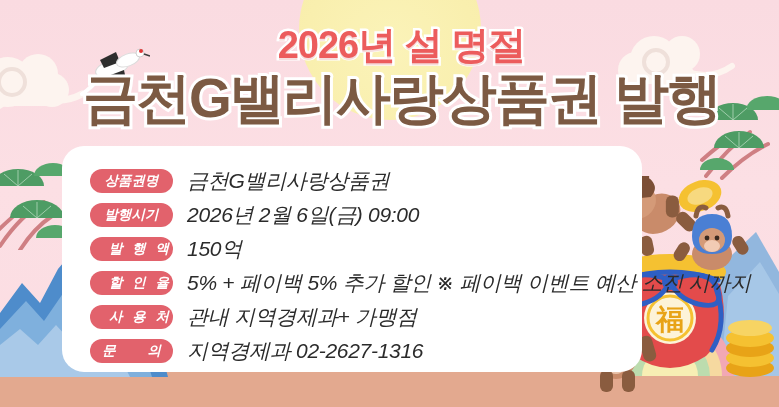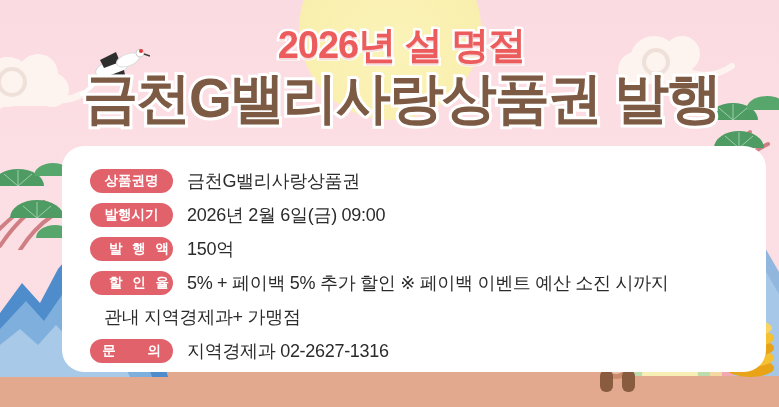--- a/index.html
+++ b/index.html
@@ -43,36 +43,37 @@
   .title-l2 {
     display:block; margin-top:5px;
     font-size:55px; font-weight:bold; color:#7c5a43;
     letter-spacing:-2px;
     -webkit-text-stroke:6px #ffffff; paint-order:stroke fill;
   }
 
   
   .card {
     position:absolute; left:62px; top:146px;
-    width:704px; height:226px;
+    width:580px; height:226px;
     background:#ffffff; border-radius:22px; z-index:5;
     padding:19px 0 0 28px;
+    font-style:italic;
   }
   .row { display:flex; align-items:center; height:31px; margin-bottom:3px; }
   .pill {
     flex:0 0 auto; width:83px; height:24px; border-radius:12px;
     background:#e2626c; color:#fff;
     font-size:13.5px; font-weight:bold;
     display:flex; align-items:center; justify-content:center;
     text-align:center; white-space:nowrap;
   }
   .pill.sp1 { letter-spacing:3px; padding-left:18px; }
   .pill.sp2 { letter-spacing:14px; padding-left:14px; }
   .val {
-    margin-left:14px; font-size:18px; color:#2b2b2b;
+    margin-left:14px; font-size:21px; color:#2b2b2b;
     font-weight:500; white-space:nowrap; letter-spacing:-0.3px;
   }
 </style>
 </head>
 <body>
 
 <div id="banner">
 
   <div class="moon"></div>
 
@@ -261,20 +262,21 @@
       <span class="pill sp1">발 행 액</span>
       <span class="val">150억</span>
     </div>
 
     <div class="row">
       <span class="pill sp1">할 인 율</span>
       <span class="val">5% + 페이백 5% 추가 할인 ※ 페이백 이벤트 예산 소진 시까지</span>
     </div>
 
     <div class="row">
+      <span class="pill sp1">사 용 처</span>
       <span class="val">관내 지역경제과+ 가맹점</span>
     </div>
 
     <div class="row">
       <span class="pill sp2">문     의</span>
       <span class="val">지역경제과 02-2627-1316</span>
     </div>
 
   </div>
 </div>

